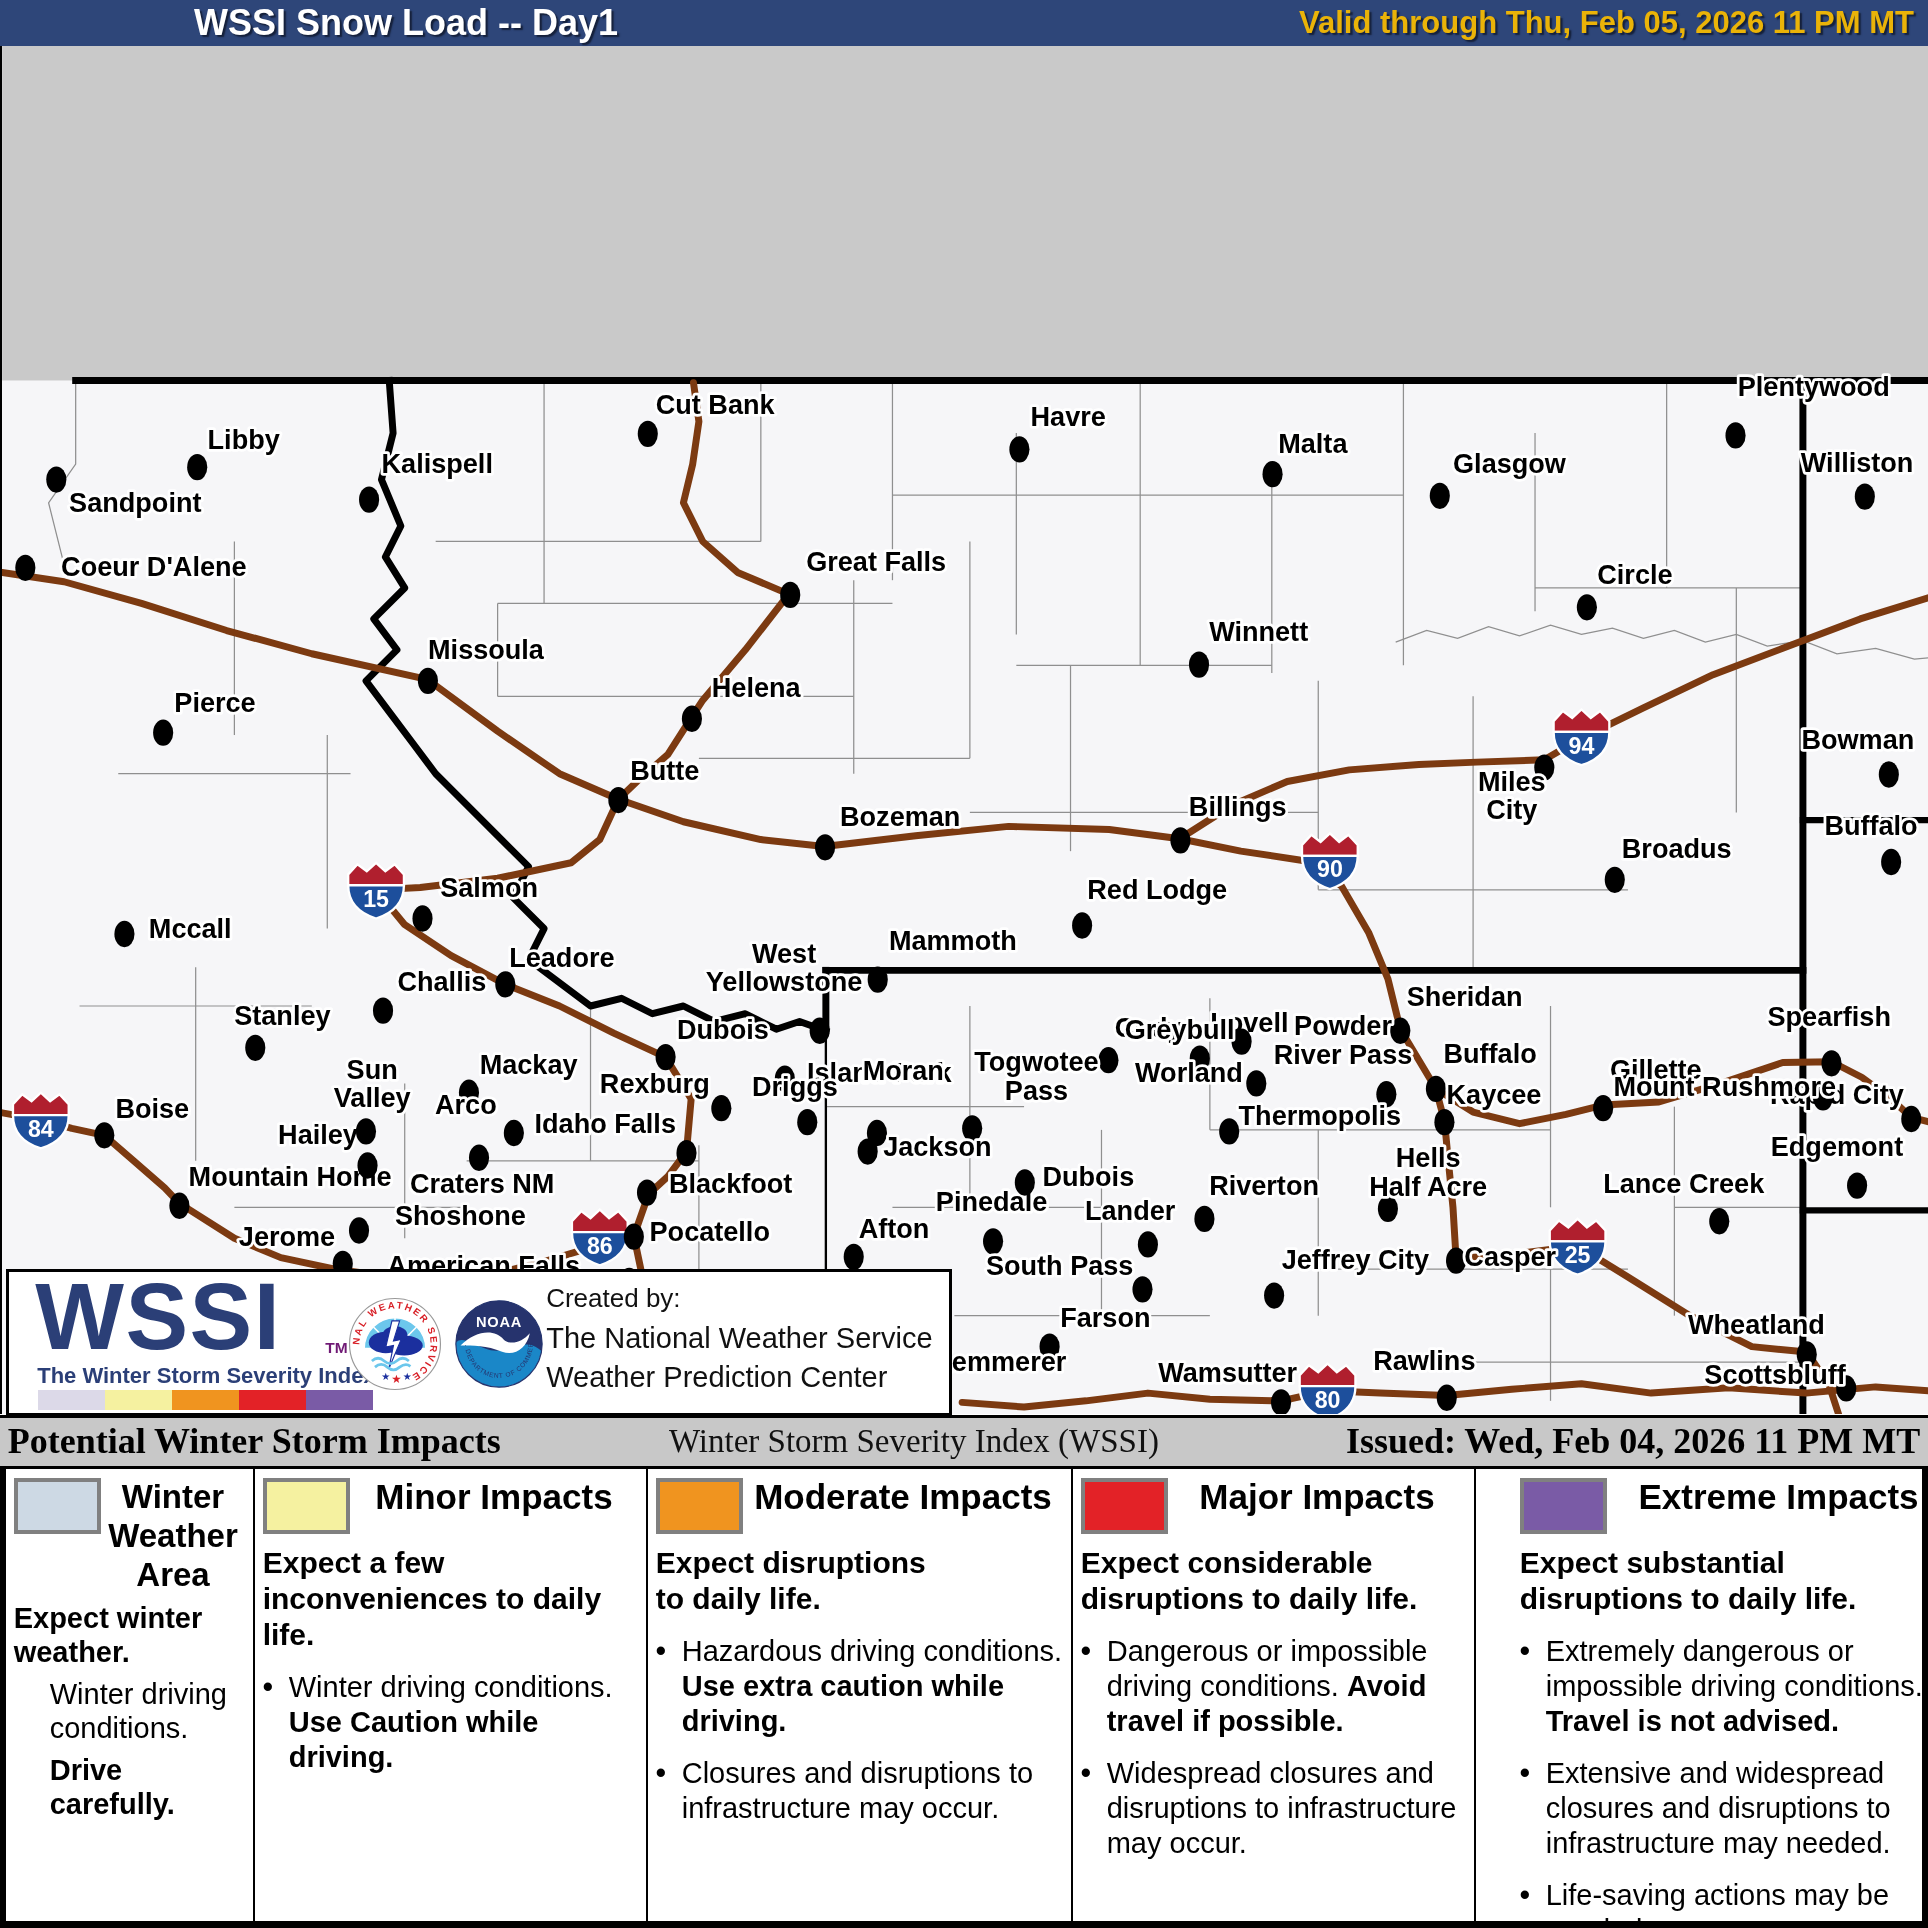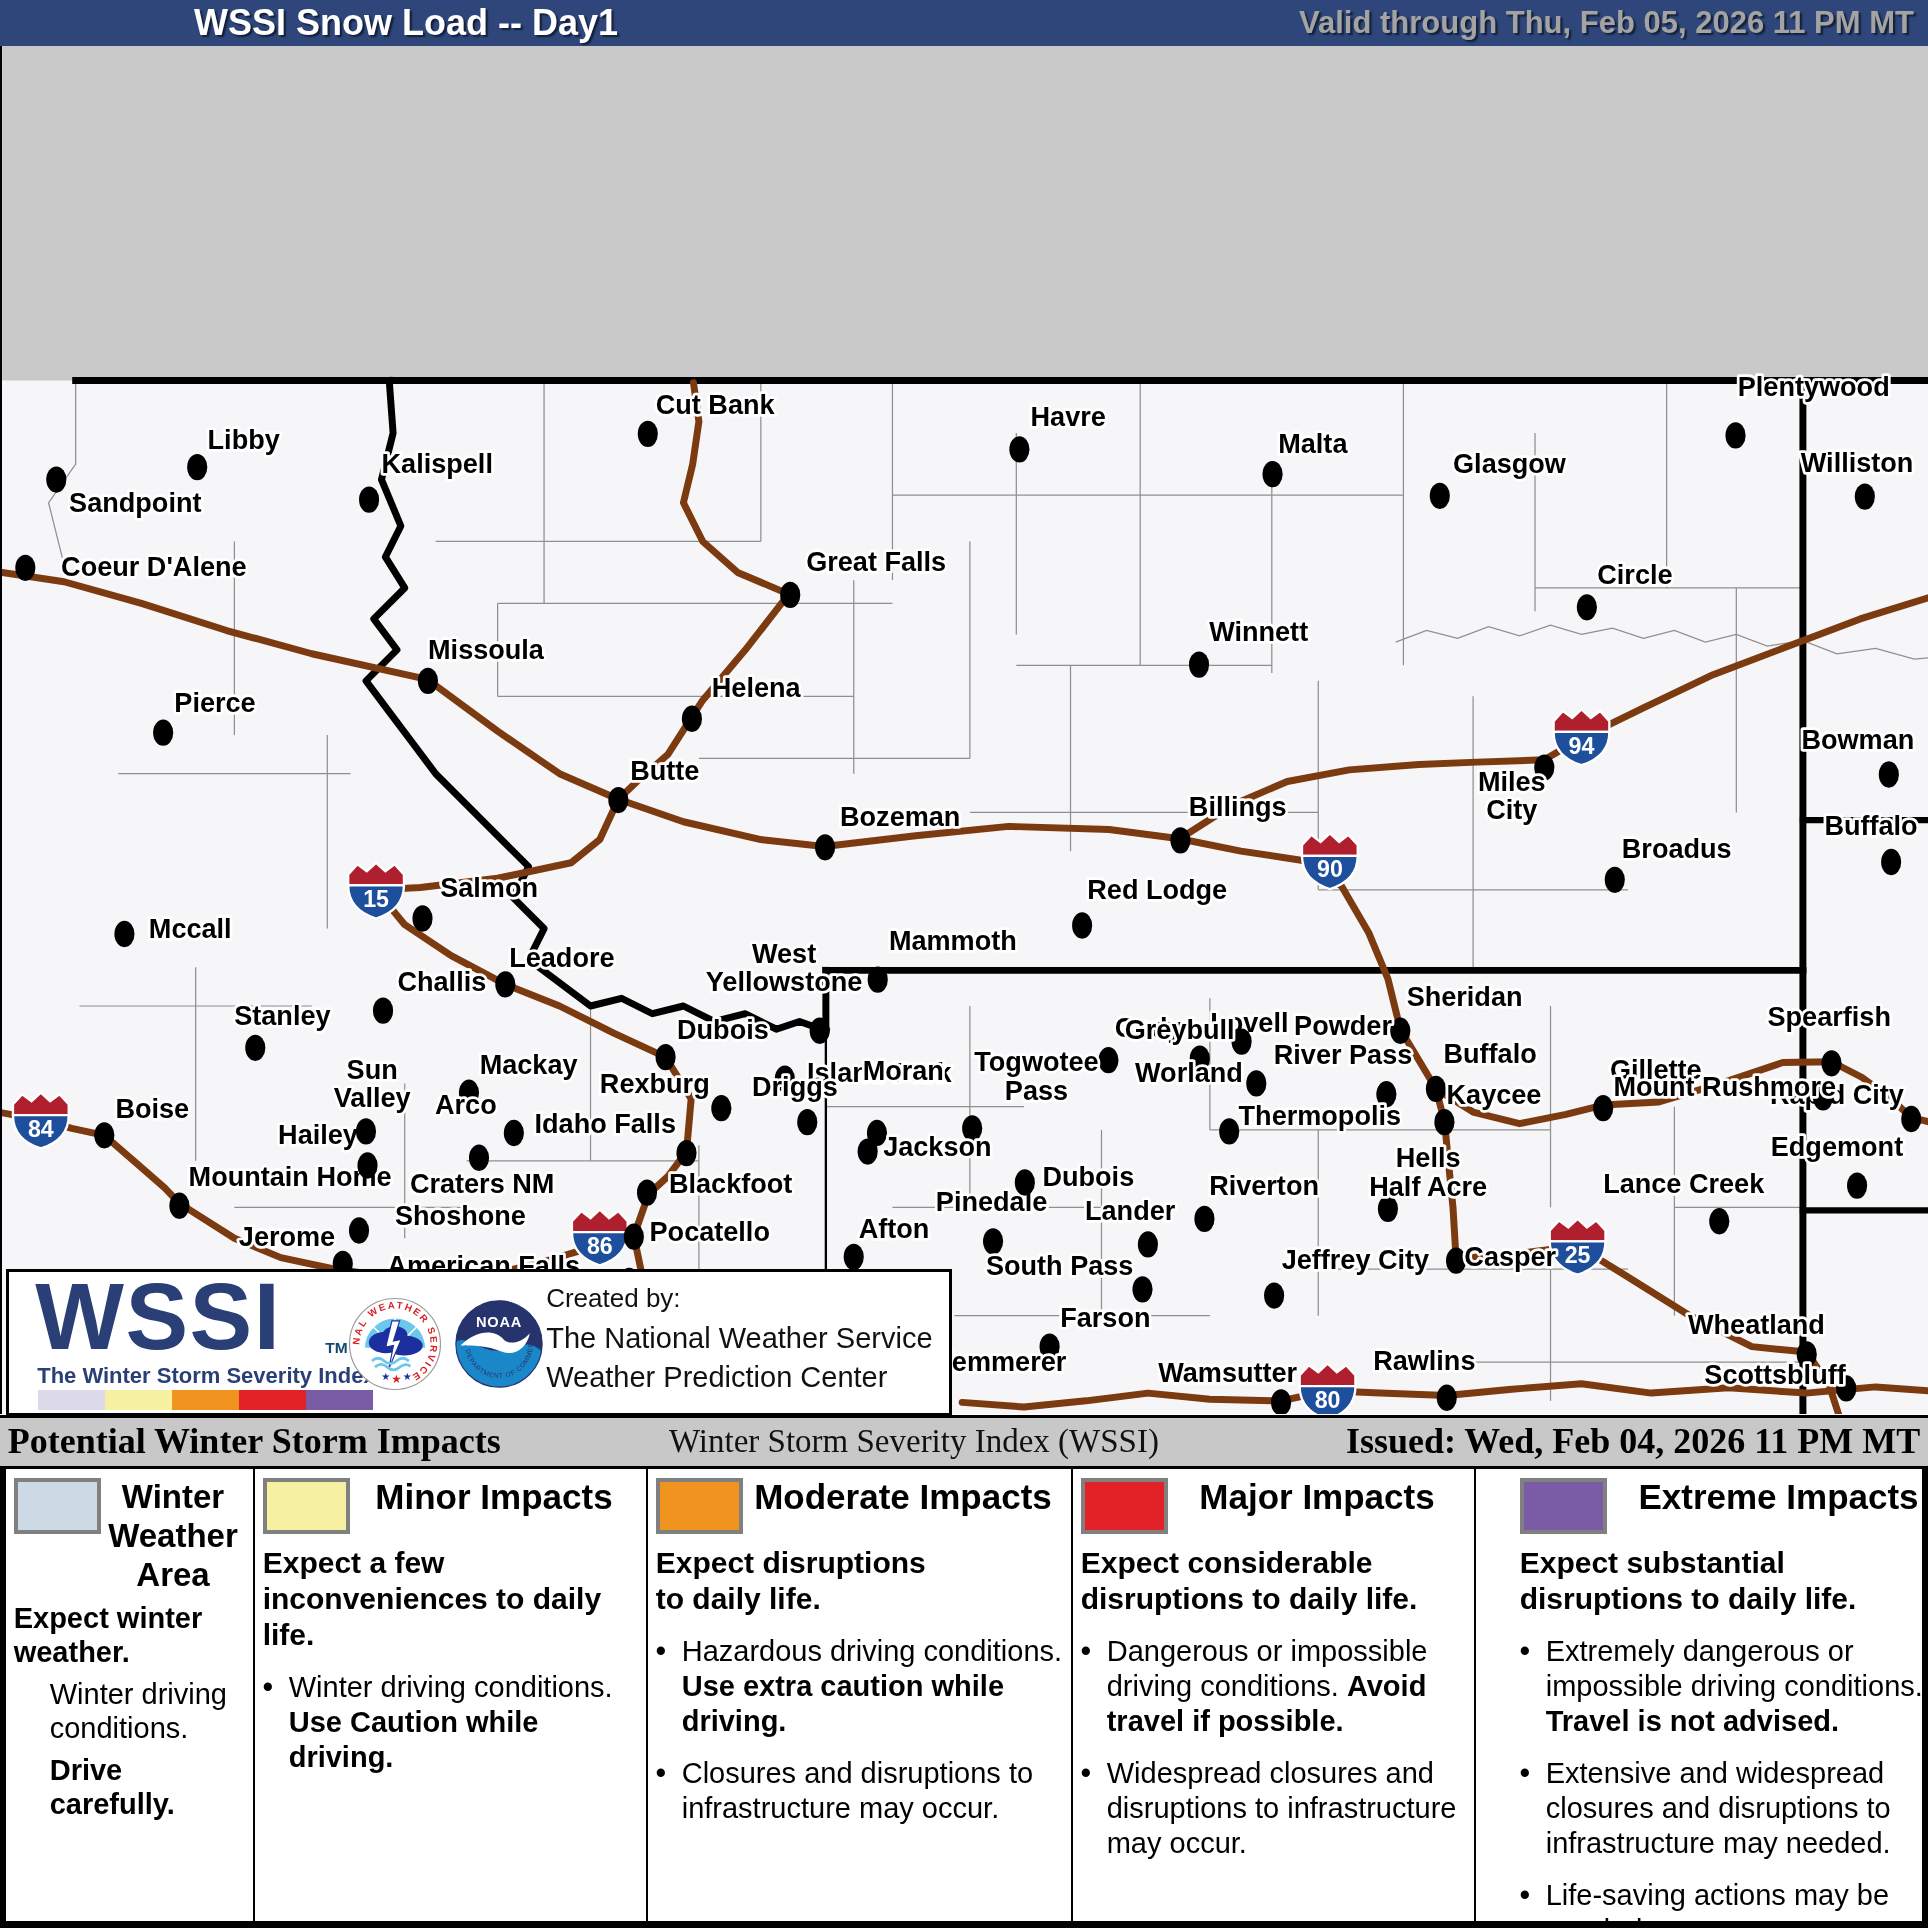--- a/index.html
+++ b/index.html
@@ -3,30 +3,30 @@
 <meta charset="utf-8">
 <style>
   html,body{margin:0;padding:0;background:#ffffff;}
   #page{position:relative;width:1928px;height:1928px;overflow:hidden;
         font-family:"Liberation Sans",sans-serif;background:#ffffff;}
   
   #topbar{position:absolute;left:0;top:0;width:1928px;height:46px;background:#2E4679;z-index:6;}
   #topbar .t1{position:absolute;left:194px;top:0;line-height:46px;font-size:36px;font-weight:bold;
               color:#fff;text-shadow:2.3px 2.3px 1.5px #15203a;}
   #topbar .t2{position:absolute;right:14px;top:0;line-height:46px;font-size:31px;font-weight:bold;
-              color:#a3a3a3;text-shadow:2.3px 2.3px 1.5px #15203a;}
+              color:#eab308;text-shadow:2.3px 2.3px 1.5px #15203a;}
   
   #map-wrap{position:absolute;left:0;top:46px;width:1928px;height:1368px;z-index:1;
             border-left:2.3px solid #000;border-right:2.3px solid #000;box-sizing:border-box;}
   
   #logo-box{position:absolute;left:6.2px;top:1269px;width:946px;height:147px;background:#fff;
             border:3.9px solid #000;box-sizing:border-box;z-index:5;}
   #wssi-word{position:absolute;left:26px;top:-9.3px;font-size:94px;font-weight:bold;
              color:#2b3f77;letter-spacing:1.5px;}
-  #wssi-tm{position:absolute;left:316px;top:67px;font-size:15.5px;font-weight:bold;color:#0c4a6e;}
+  #wssi-tm{position:absolute;left:316px;top:67px;font-size:15.5px;font-weight:bold;color:#701a75;}
   #wssi-tag{position:absolute;left:28px;top:91px;font-size:22px;font-weight:bold;color:#2b3f77;}
   #wssi-colorbar{position:absolute;left:29px;top:118px;height:20px;display:flex;}
   #wssi-colorbar div{width:67px;height:20px;}
   #createdby{position:absolute;left:537px;top:11px;color:#111;}
   #createdby .c0{font-size:26px;margin-bottom:7.7px;}
   #createdby .c1,#createdby .c2{font-size:29px;margin-bottom:6.2px;}
   .logo-svg{position:absolute;top:25px;}
   
   #impacts-bar{position:absolute;left:0;top:1415px;width:1928px;height:54px;background:#c8c8c8;
                border-top:3.9px solid #000;border-bottom:3.9px solid #000;box-sizing:border-box;z-index:6;font-family:Liberation Serif, serif;}

